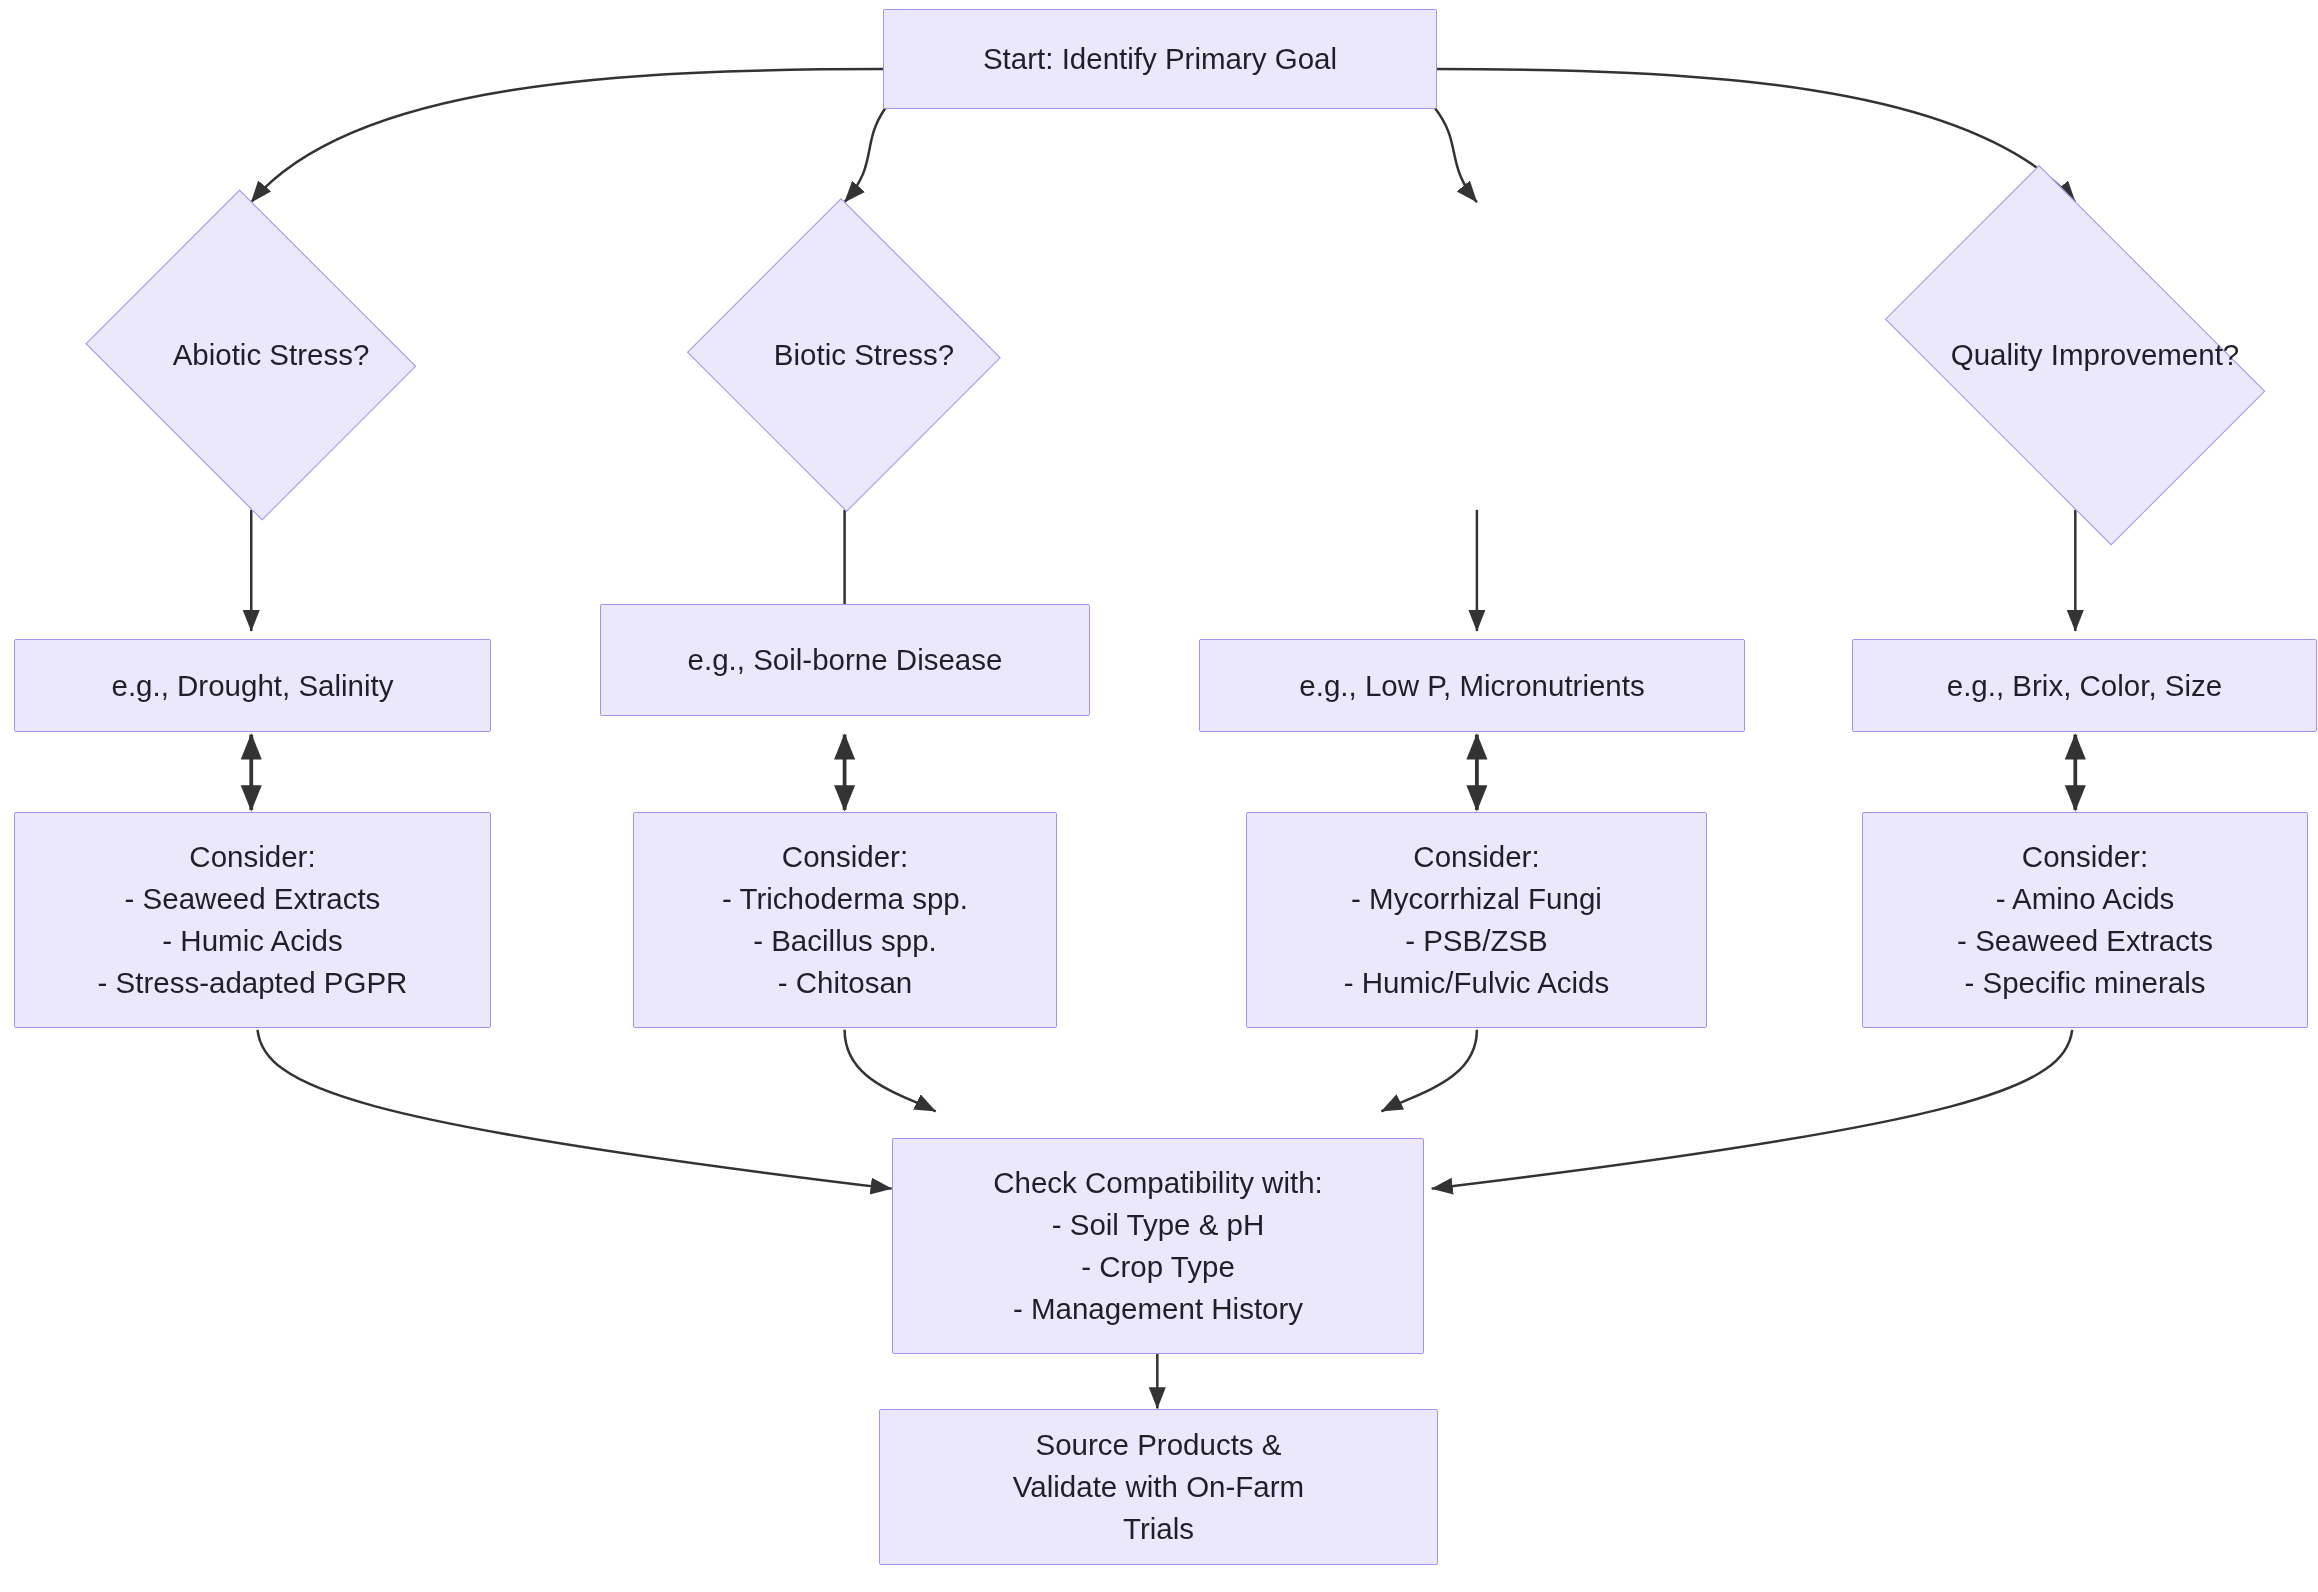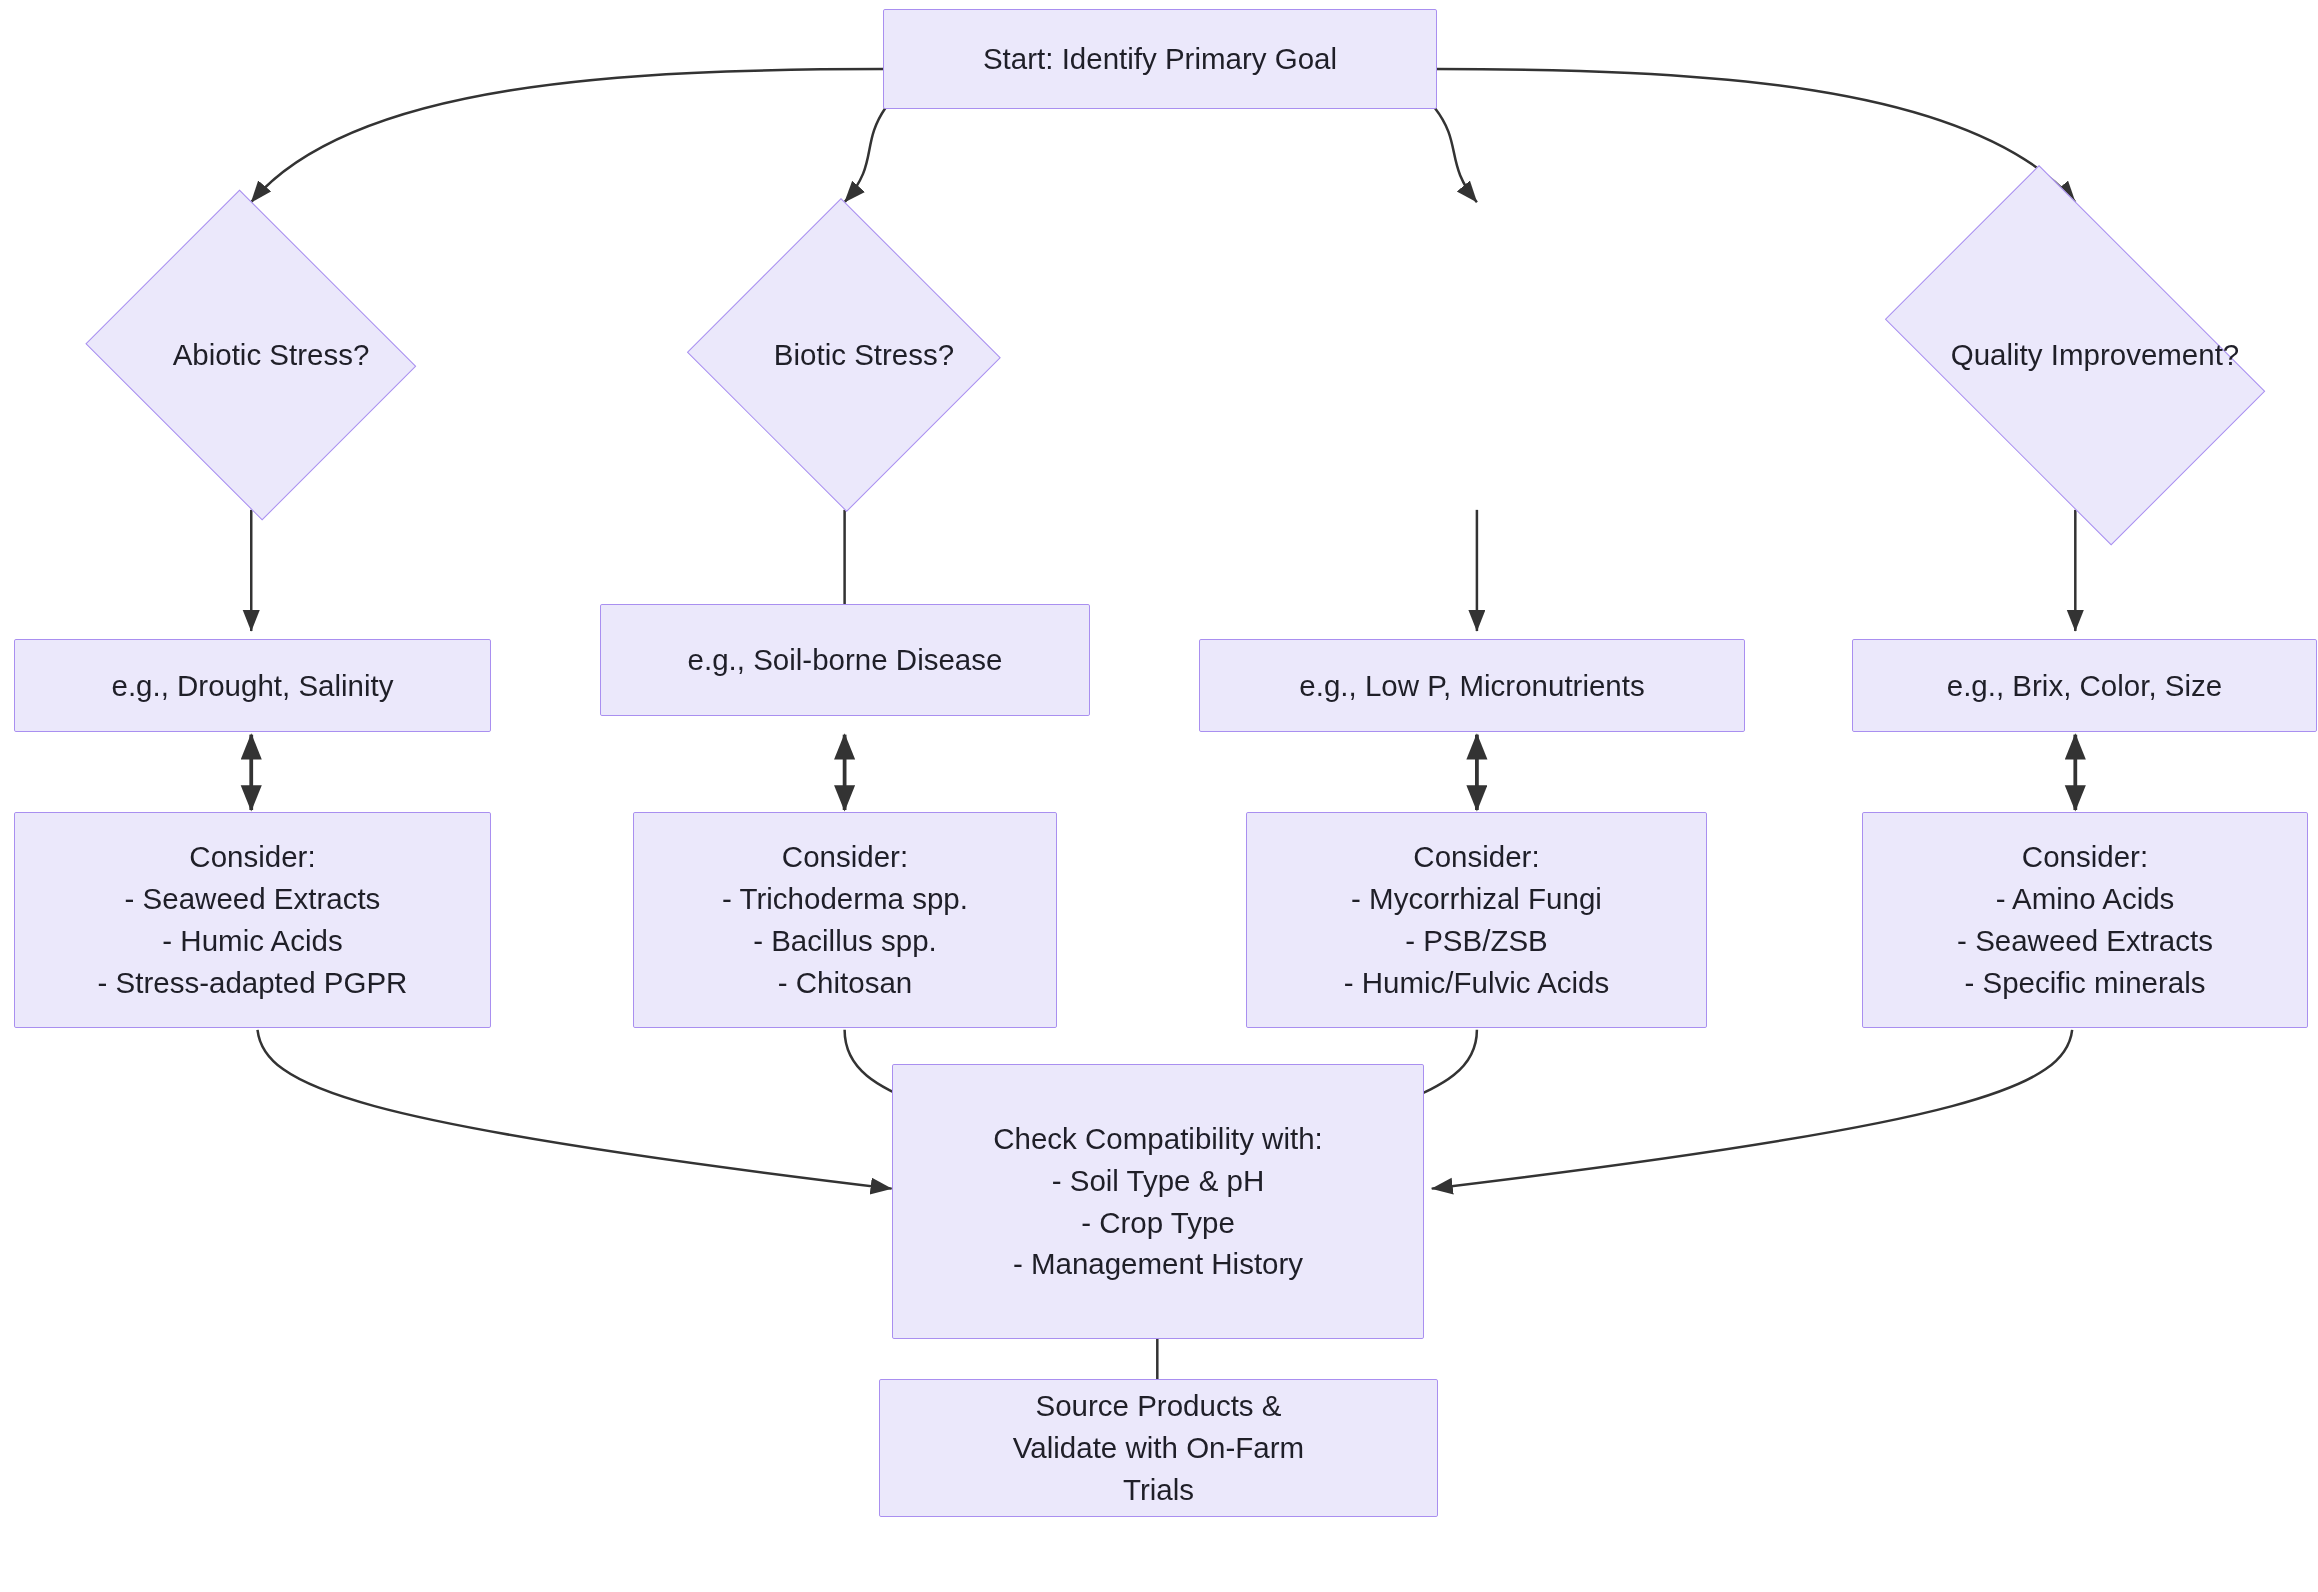--- a/index.html
+++ b/index.html
@@ -169,27 +169,27 @@
 - Humic/Fulvic Acids</span>
   </div>
 
   <div class="node" style="left:1862px; top:812px; width:446px; height:216px;">
     <span>Consider:
 - Amino Acids
 - Seaweed Extracts
 - Specific minerals</span>
   </div>
 
-  <div class="node" style="left:892px; top:1064px; width:532px; height:275px;">
+  <div class="node" style="left:892px; top:1138px; width:532px; height:216px;">
     <span>Check Compatibility with:
 - Soil Type &amp; pH
 - Crop Type
 - Management History</span>
   </div>
 
-  <div class="node" style="left:879px; top:1379px; width:559px; height:138px;">
+  <div class="node" style="left:879px; top:1409px; width:559px; height:156px;">
     <span>Source Products &amp;
 Validate with On-Farm
 Trials</span>
   </div>
 
 </div>
 
 
 </body></html>

